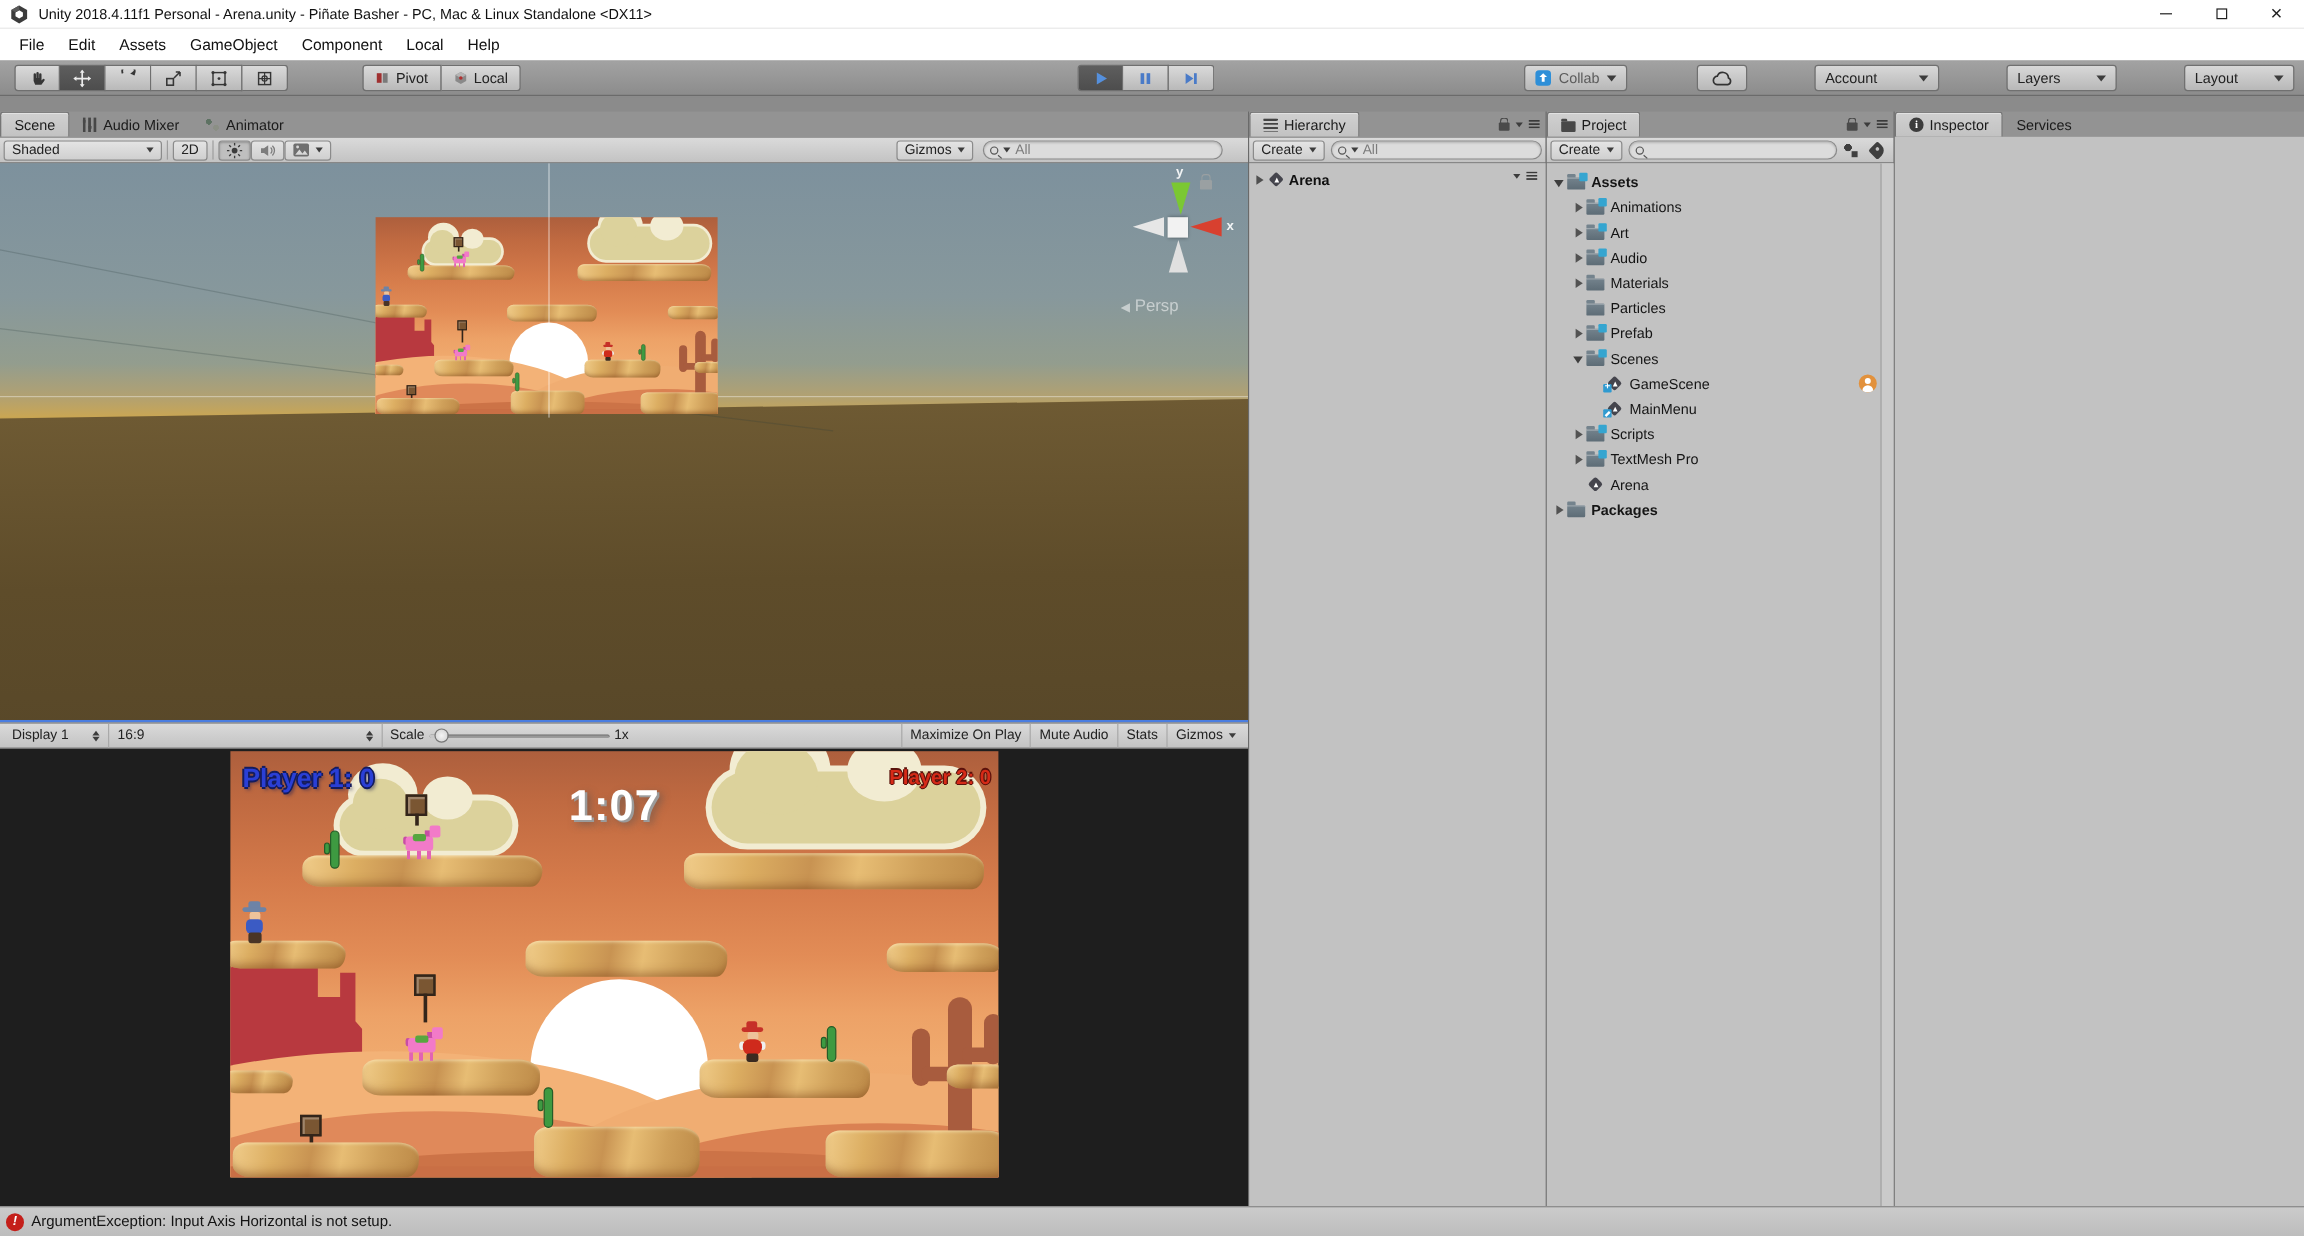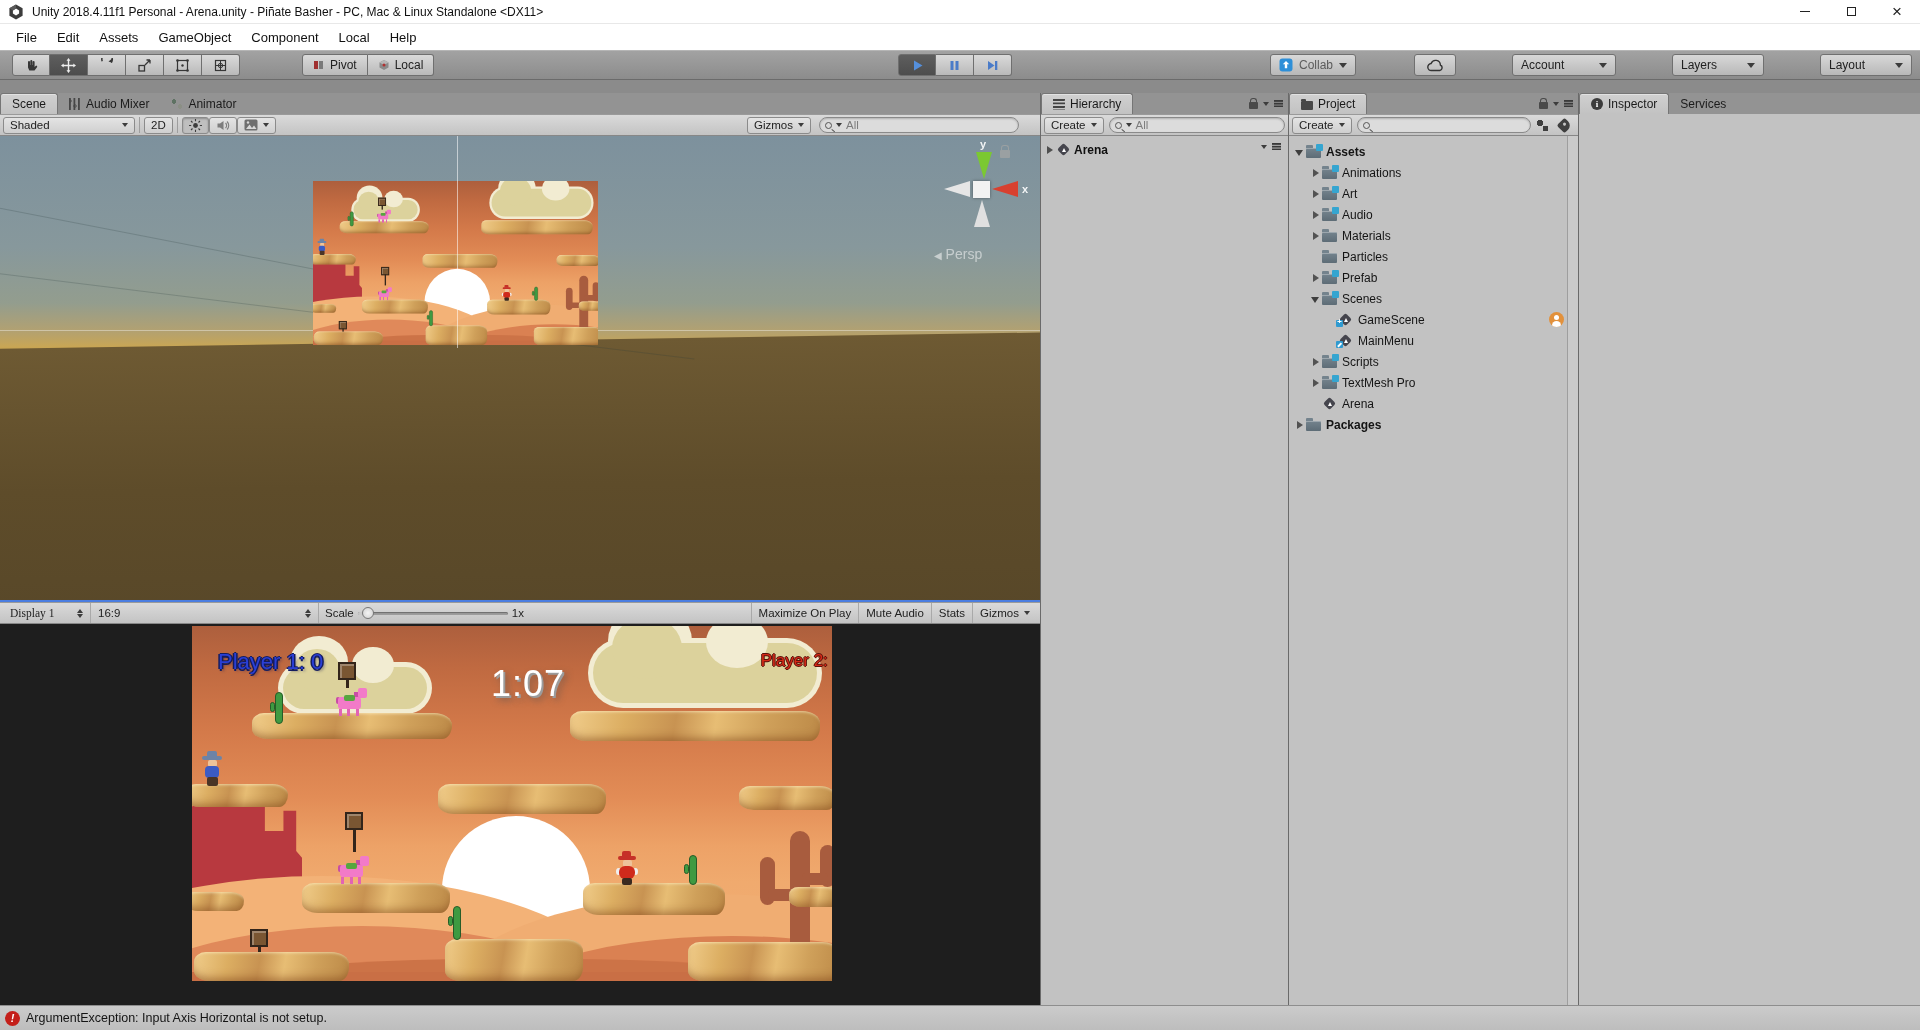--- a/index.html
+++ b/index.html
@@ -238,21 +238,21 @@
   .pinata{width:32px;height:28px;}
   .pinata i{position:absolute;}
   .pinata .head{left:22px;top:0;width:9px;height:10px;background:#f27ac8;border-radius:2px;}
   .pinata .mane{left:18px;top:4px;width:6px;height:12px;background:#c84da6;}
   .pinata .body{left:2px;top:9px;width:23px;height:12px;background:#f27ac8;border-radius:3px;}
   .pinata .saddle{left:8px;top:7px;width:11px;height:6px;background:#57a63f;border-radius:2px;}
   .pinata .tail{left:0;top:9px;width:4px;height:7px;background:#c84da6;border-radius:2px;}
   .pinata .legs{left:3px;top:21px;width:21px;height:7px;
       background:repeating-linear-gradient(90deg,#e263b4 0 3px,transparent 3px 8.5px);}
   .pn1{left:146px;top:230px;} .pn2{left:144px;top:62px;}
-  .hud{left:16px;top:0;width:100%;height:100%;font-weight:normal;margin-top:13px;}
+  .hud{left:0;top:0;width:100%;height:100%;font-weight:bold;}
   .hud span{position:absolute;}
   .hud-p1{left:10px;top:10px;font-size:22px;
       text-shadow:1.5px 0 #141c5e,-1.5px 0 #141c5e,0 1.5px #141c5e,0 -1.5px #141c5e,2px 2px 3px rgba(30,30,80,.55);}
   .hud-timer{left:0;right:0;top:24px;text-align:center;font-size:36px;letter-spacing:1px;
       text-shadow:2px 2px 0 #9b9b9b,4px 4px 7px rgba(80,80,80,.65);}
   .hud-p2{right:6px;top:12px;font-size:17px;
       text-shadow:1px 0 #5a120c,-1px 0 #5a120c,0 1px #5a120c,0 -1px #5a120c;}
 
   
   .panelbody{flex:1;background:#c2c2c2;position:relative;overflow:hidden;}
@@ -627,21 +627,21 @@
             <span class="gz-xlabel">x</span>
             <i class="gz-white-b"></i>
             <div class="gz-persp"><span style="font-size:10px;">◀</span> <span>Persp</span></div>
           </div>
           <i class="scene-lock"></i>
         </div>
       </div>
 
       <div class="game-panel">
         <div class="ctrlbar">
-          <div class="flatseg" style="width:88px;font-family:Liberation Serif, serif;">
+          <div class="flatseg" style="width:88px;">
             <span>Display 1</span>
             <span class="updown">
                 <i class="u"></i>
                 <i class="d"></i>
               </span>
           </div>
           <div class="flatseg" style="width:228px;">
             <span>16:9</span>
             <span class="updown">
                 <i class="u"></i>

